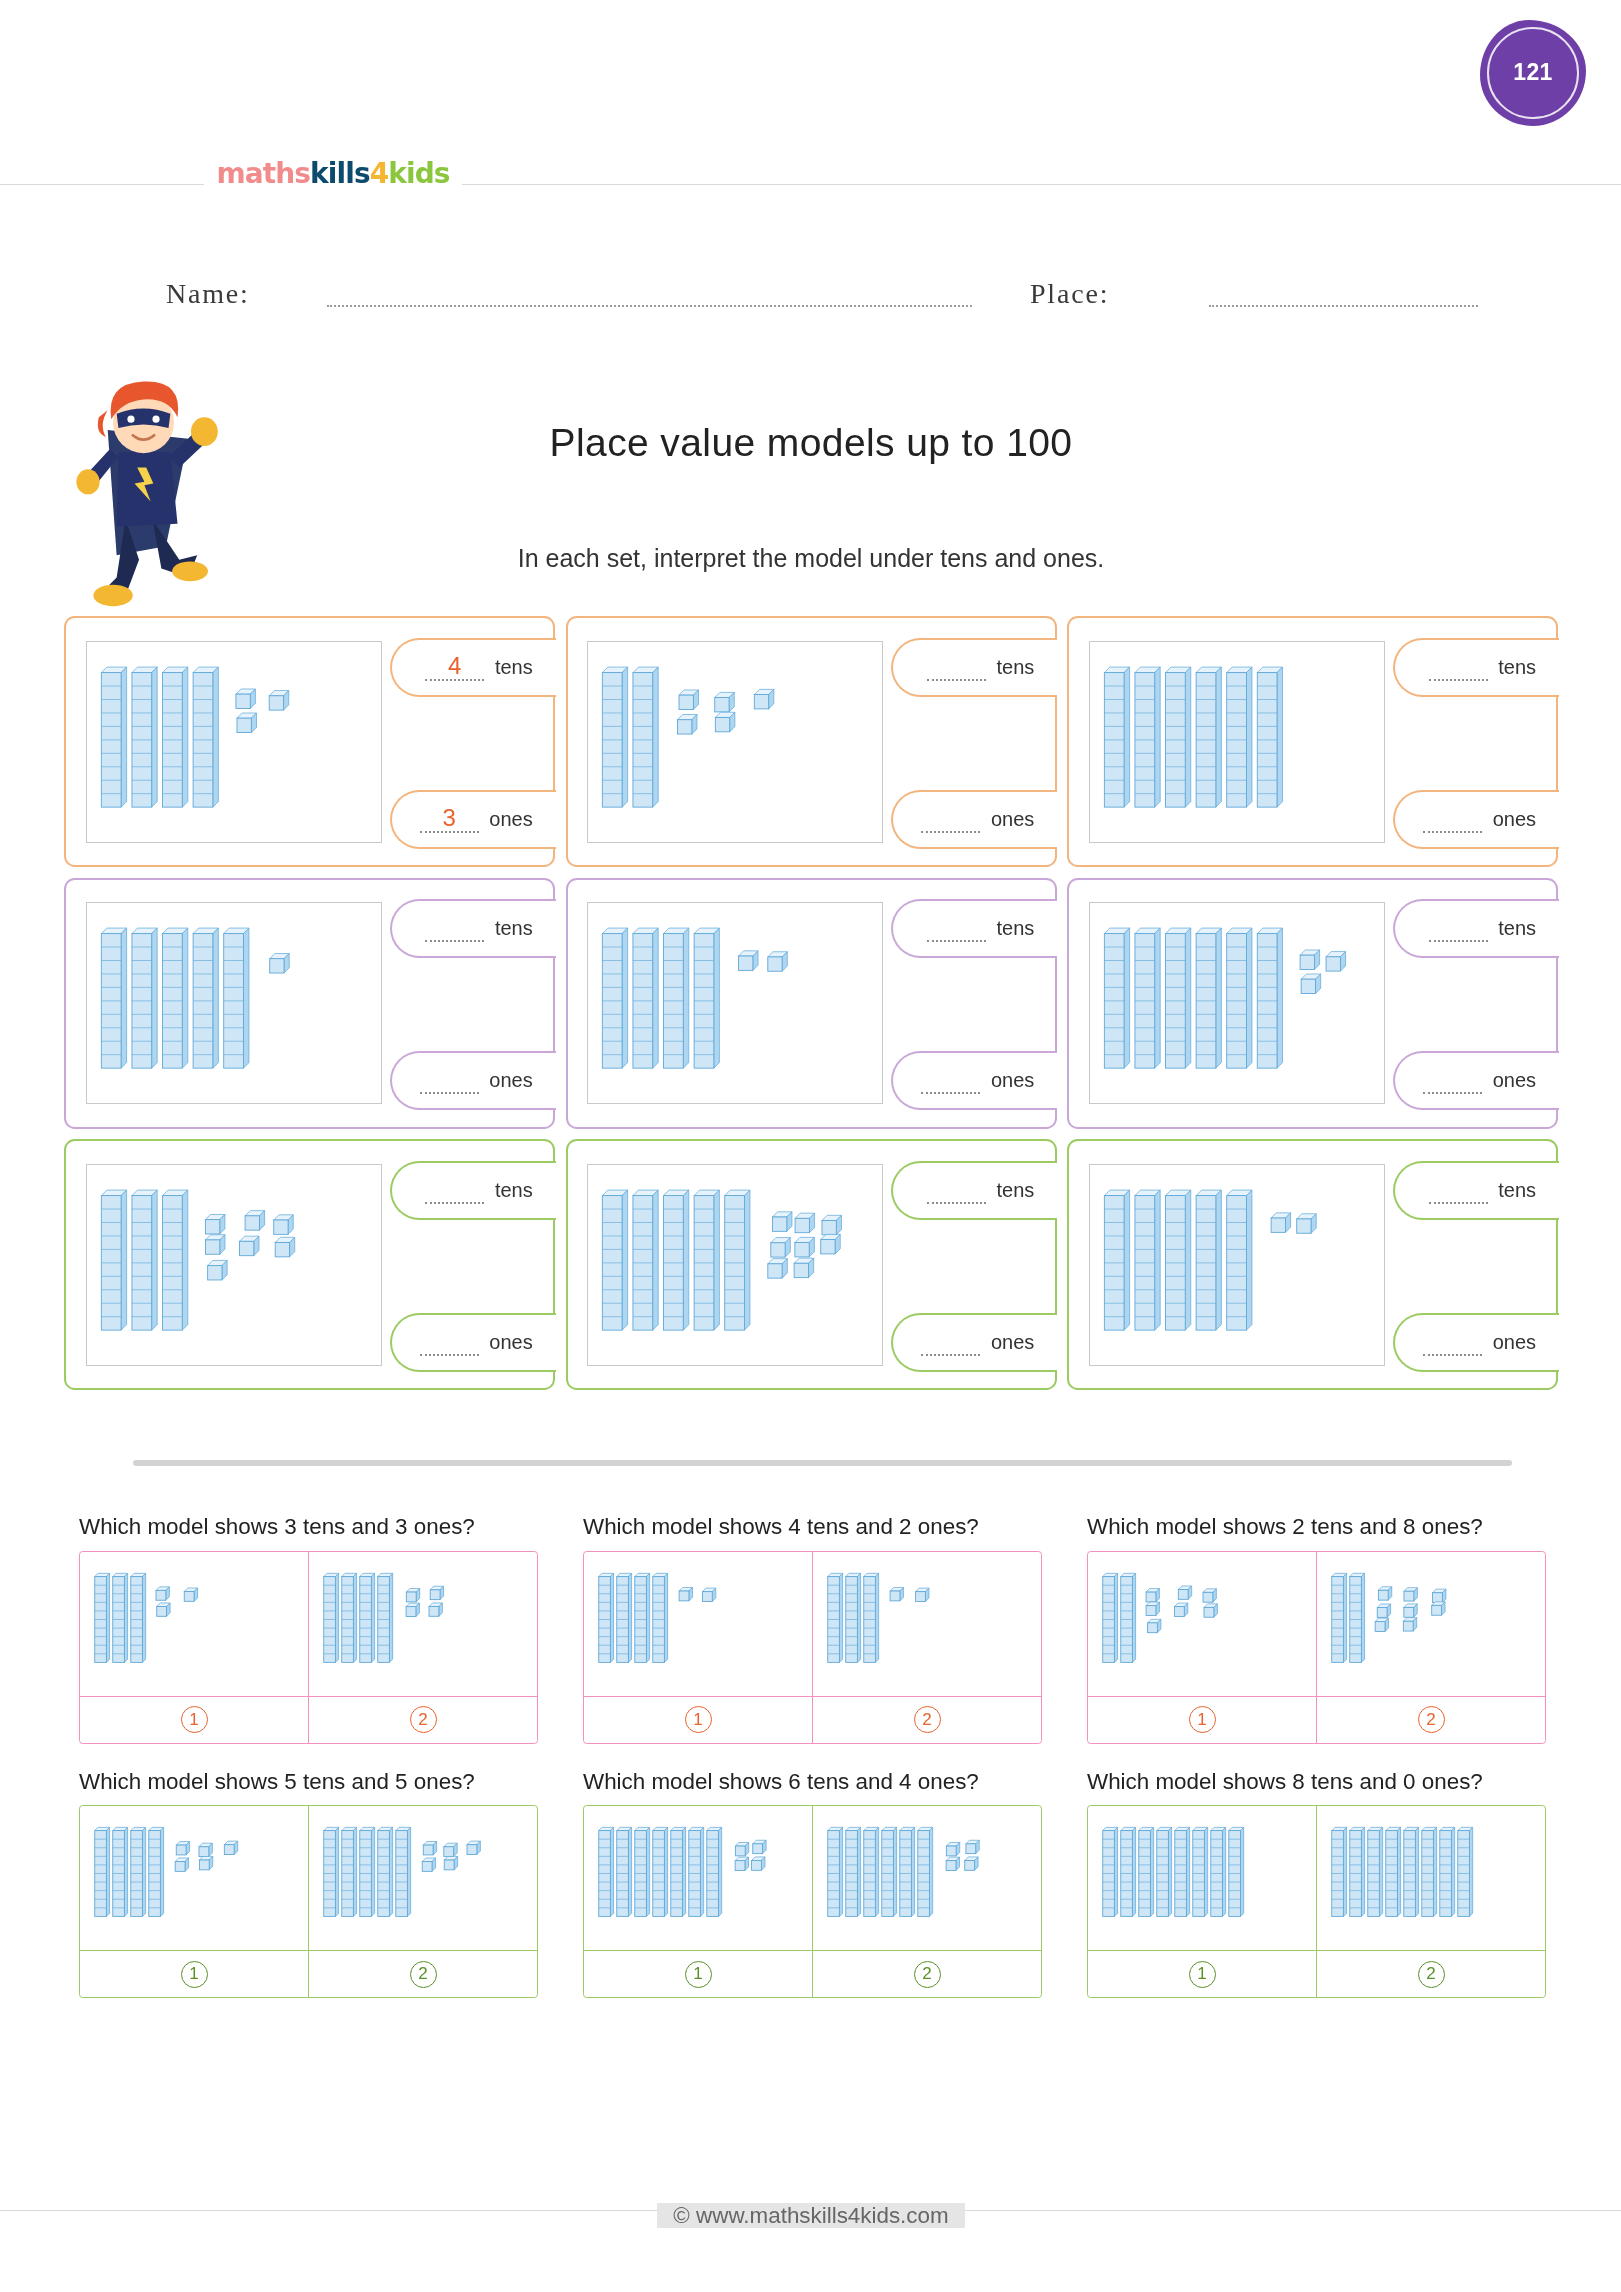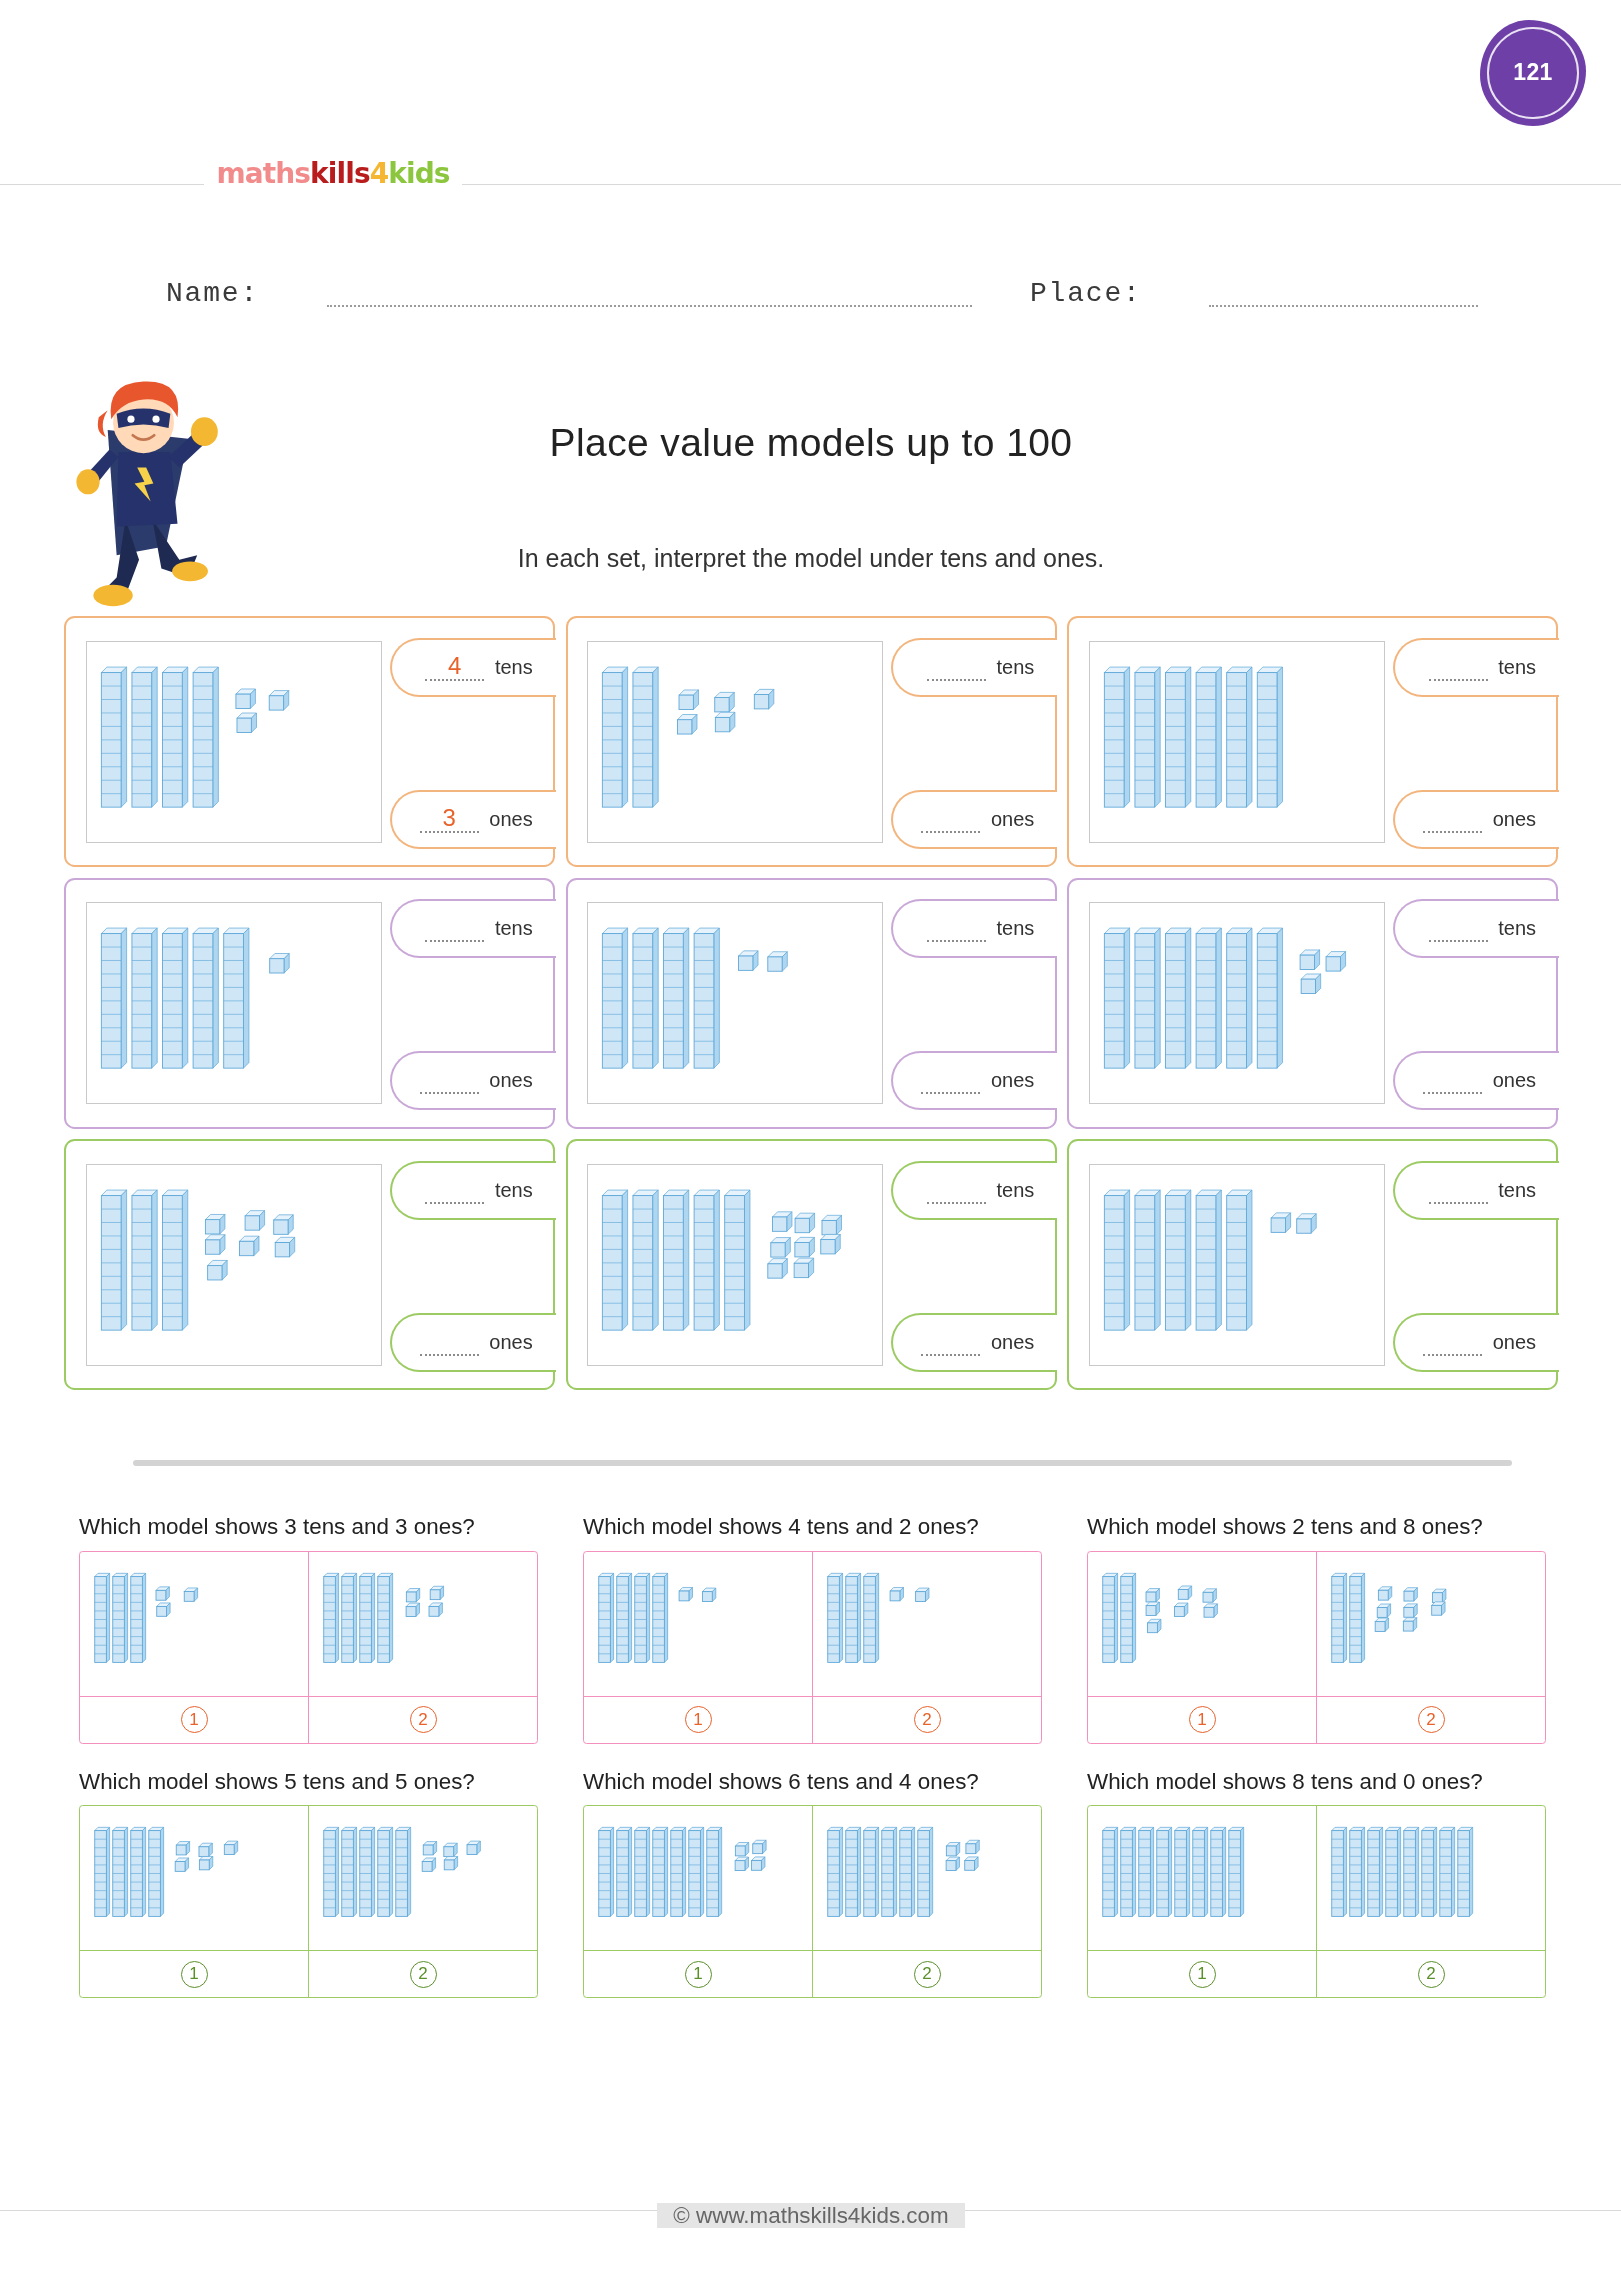--- a/index.html
+++ b/index.html
@@ -38,28 +38,28 @@
   .logo-row { position:absolute; top:166px; left:0; width:100%; height:36px; }
   .logo-rule {
     position:absolute; top:18px; left:0; width:100%; height:0.9px; background:#d9d9d9;
   }
   .logo {
     position:absolute; left:204px; top:-9px;
     background:#fff; padding:0 12.5px;
     font-size:28px; font-weight:bold; letter-spacing:-0.9px;
     font-family:"DejaVu Sans", sans-serif;
   }
-  .logo .m{color:#f28b8b}.logo .s{color:#b91c1c}
+  .logo .m{color:#f28b8b}.logo .s{color:#0c4a6e}
   .logo .four{color:#f5b731}.logo .k2{color:#8cc63f}
 
   
   .name-row { position:absolute; top:278px; left:0; width:100%; height:45px; }
   .lbl {
     position:absolute; font-size:28px; letter-spacing:1.8px; color:#3a3a3a;
-    font-family:Liberation Mono, monospace;
+    font-family:Liberation Serif, serif;
   }
   .dots {
     position:absolute; border-bottom:2.7px dotted #9b9b9b; height:25px;
   }
 
   
   .title {
     position:absolute; top:421px; left:0; width:100%;
     text-align:center; font-size:39px; color:#222;
     letter-spacing:0.4px;

